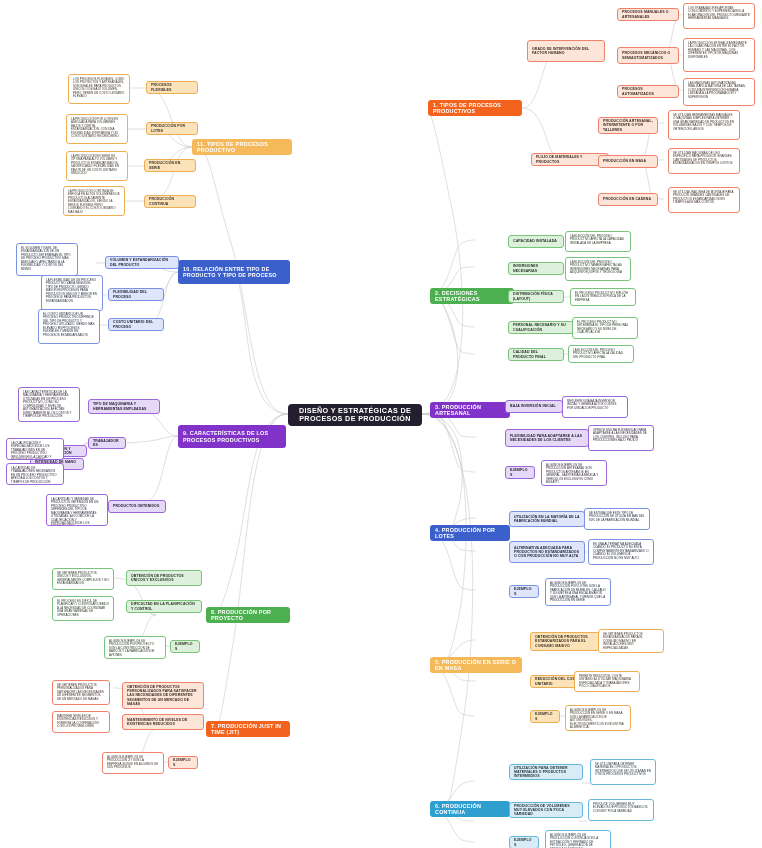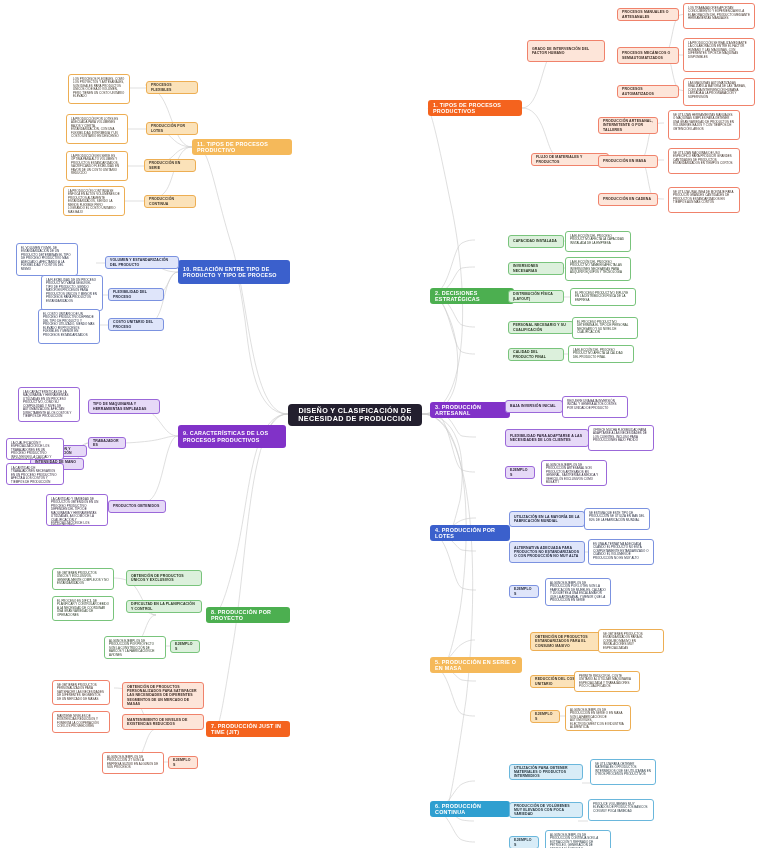--- a/index.html
+++ b/index.html
@@ -174,21 +174,21 @@
 
       <path d="M430,809 C450,809 452,790 462,784 C468,781 472,781 475,781"></path>
       <path d="M430,809 C452,809 455,818 462,820 C468,821 472,821 474,821"></path>
       <path d="M430,809 C450,809 452,836 462,840 C468,842 472,842 475,842"></path>
       <path d="M590,783 L582,783"></path>
         <path d="M588,821 L578,821"></path>
         <path d="M578,842 L556,842"></path>
     </g>
   </svg>
 
-  <div class="node root" style="left:288px; top:404px; width:134px; height:22px;">DISEÑO Y CLASIFICACIÓN DE NECESIDAD DE PRODUCCIÓN</div>
+  <div class="node root" style="left:288px; top:404px; width:134px; height:22px;">DISEÑO Y ESTRATÉGICAS DE PROCESOS DE PRODUCCIÓN</div>
 
   <div class="node branch c-amber" style="left:192px; top:139px; width:100px; height:16px;">11. TIPOS DE PROCESOS PRODUCTIVO</div>
 
   <div class="node sub c-amber" style="left:146px; top:81px; width:52px; height:13px;">PROCESOS FLEXIBLES</div>
   <div class="node sub c-amber" style="left:146px; top:122px; width:52px; height:13px;">PRODUCCIÓN POR LOTES</div>
   <div class="node sub c-amber" style="left:144px; top:159px; width:52px; height:13px;">PRODUCCIÓN EN SERIE</div>
   <div class="node sub c-amber" style="left:144px; top:195px; width:52px; height:13px;">PRODUCCIÓN CONTINUA</div>
 
   <div class="node leaf c-amber" style="left:68px; top:74px; width:62px; height:30px;">LOS PROCESOS FLEXIBLES, COMO LOS PROYECTOS Y ARTESANALES, SON IDEALES PARA PRODUCTOS ÚNICOS O DE BAJO VOLUMEN, PERO TIENEN UN COSTO UNITARIO ELEVADO</div>
   <div class="node leaf c-amber" style="left:66px; top:114px; width:62px; height:30px;">LA PRODUCCIÓN POR LOTES ES ADECUADA PARA VOLÚMENES BAJOS Y CIERTA ESTANDARIZACIÓN, CON UNA FLEXIBILIDAD INTERMEDIA Y UN COSTO UNITARIO EN DESCENSO</div>

